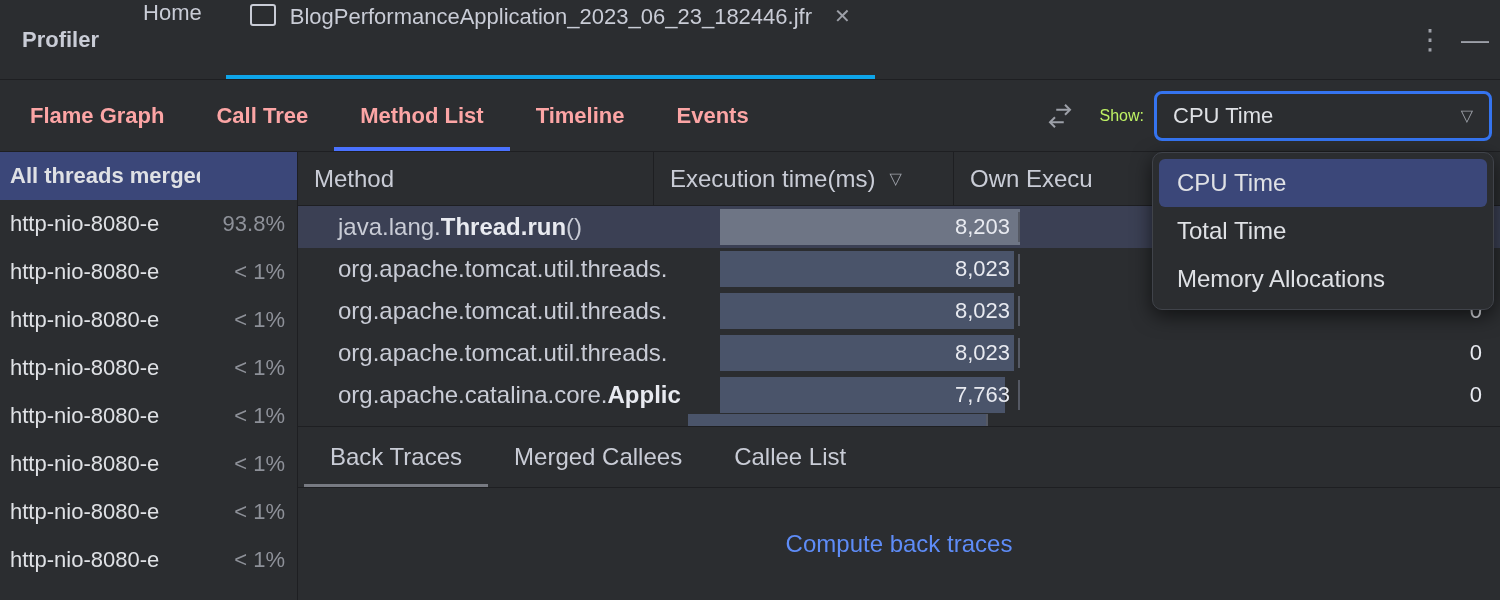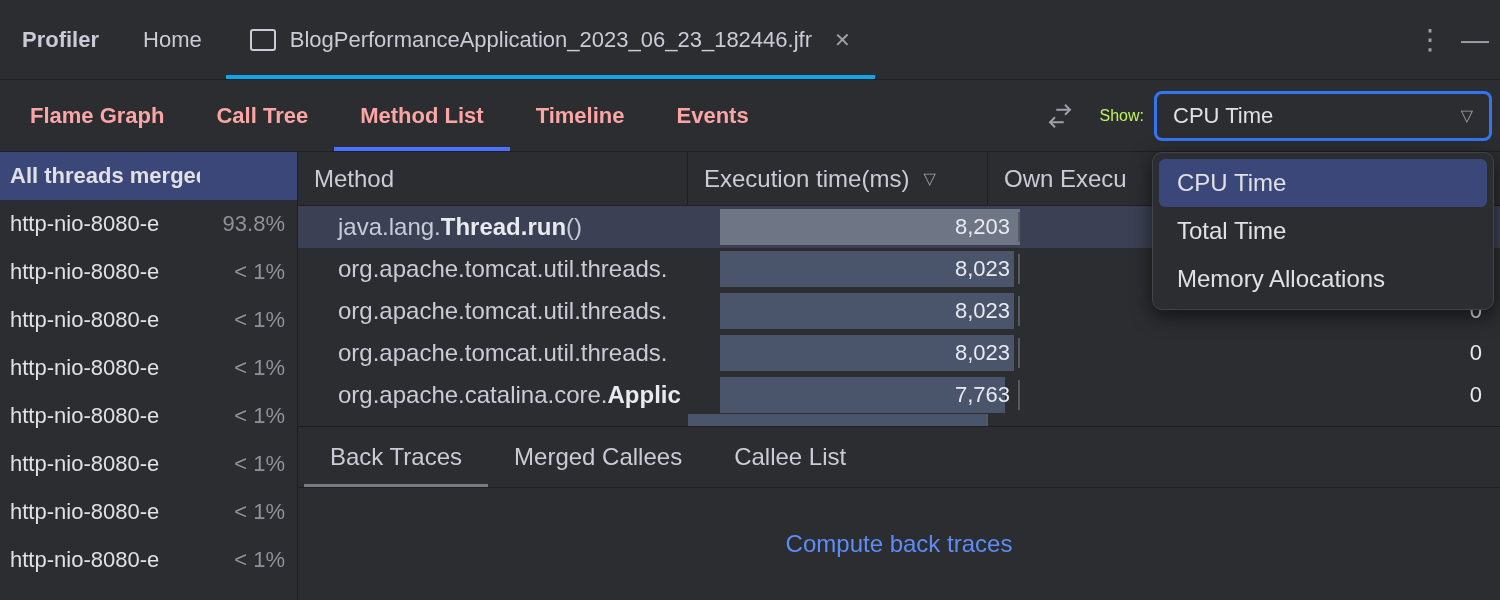--- a/index.html
+++ b/index.html
@@ -16,21 +16,21 @@
   
   .topbar {
     display: flex; align-items: center;
     height: 80px;
     border-bottom: 1px solid #1e1f22;
     padding: 0 4px;
   }
   .topbar .title { font-weight: 700; padding: 0 20px 0 18px; color: #c9ccd6;}
   .topbar .tab {
     padding: 0 24px; height: 100%;
-    display: flex; align-items: center; gap: 14px;
+    display: flex; gap: 14px;
     color: #c9ccd6; cursor: pointer;
   }
   .topbar .tab.selected { border-bottom: 4px solid #0ea5e9; padding-top:4px;}
   .topbar .file-icon { width: 26px; height: 22px; border: 2px solid #c9ccd6; border-radius: 3px; position: relative; background: transparent;}
   .topbar .close-x { color: #9da0a8; font-size: 20px; margin-left: 8px;}
   .topbar .spacer { flex: 1; }
   .topbar .dots, .topbar .min { color: #9da0a8; width: 44px; text-align: center; font-size: 28px;}
   .topbar .min { letter-spacing: -2px;}
 
   
@@ -66,21 +66,21 @@
   .side-row.selected { background:#3b4779;}
   .side-row .name { color:#dfe1e5; overflow:hidden; text-overflow:clip; white-space:nowrap; max-width:190px;}
   .side-row.selected .name { font-weight:700;}
   .side-row .pct { color:#8e9199; font-size:22px;}
 
   .content { flex:1; display:flex; flex-direction:column; }
 
   
   .thead { display:flex; height:54px; align-items:center; border-bottom:1px solid #1e1f22;}
   .th { padding:0 16px; color:#c9ccd6; height:100%; display:flex; align-items:center; border-right:1px solid #1e1f22; font-size:24px;}
-  .th.method { width: 390px;}
+  .th.method { width: 356px;}
   .th.exec   { width: 300px; justify-content:flex-start; gap:14px;}
   .th.own    { flex:1; border-right:none;}
 
   
   .tbody { }
   .trow { height:42px; display:flex; align-items:center; position:relative;}
   .trow.sel { background:#3b4054;}
   .cell.method { width:390px; padding-left:8px; white-space:nowrap; overflow:hidden; font-size:24px;margin-left:32px;}
   .cell.method .pkg { color:#c9ccd6;}
   .cell.method .bold { font-weight:700; color:#e8eaf0;}

